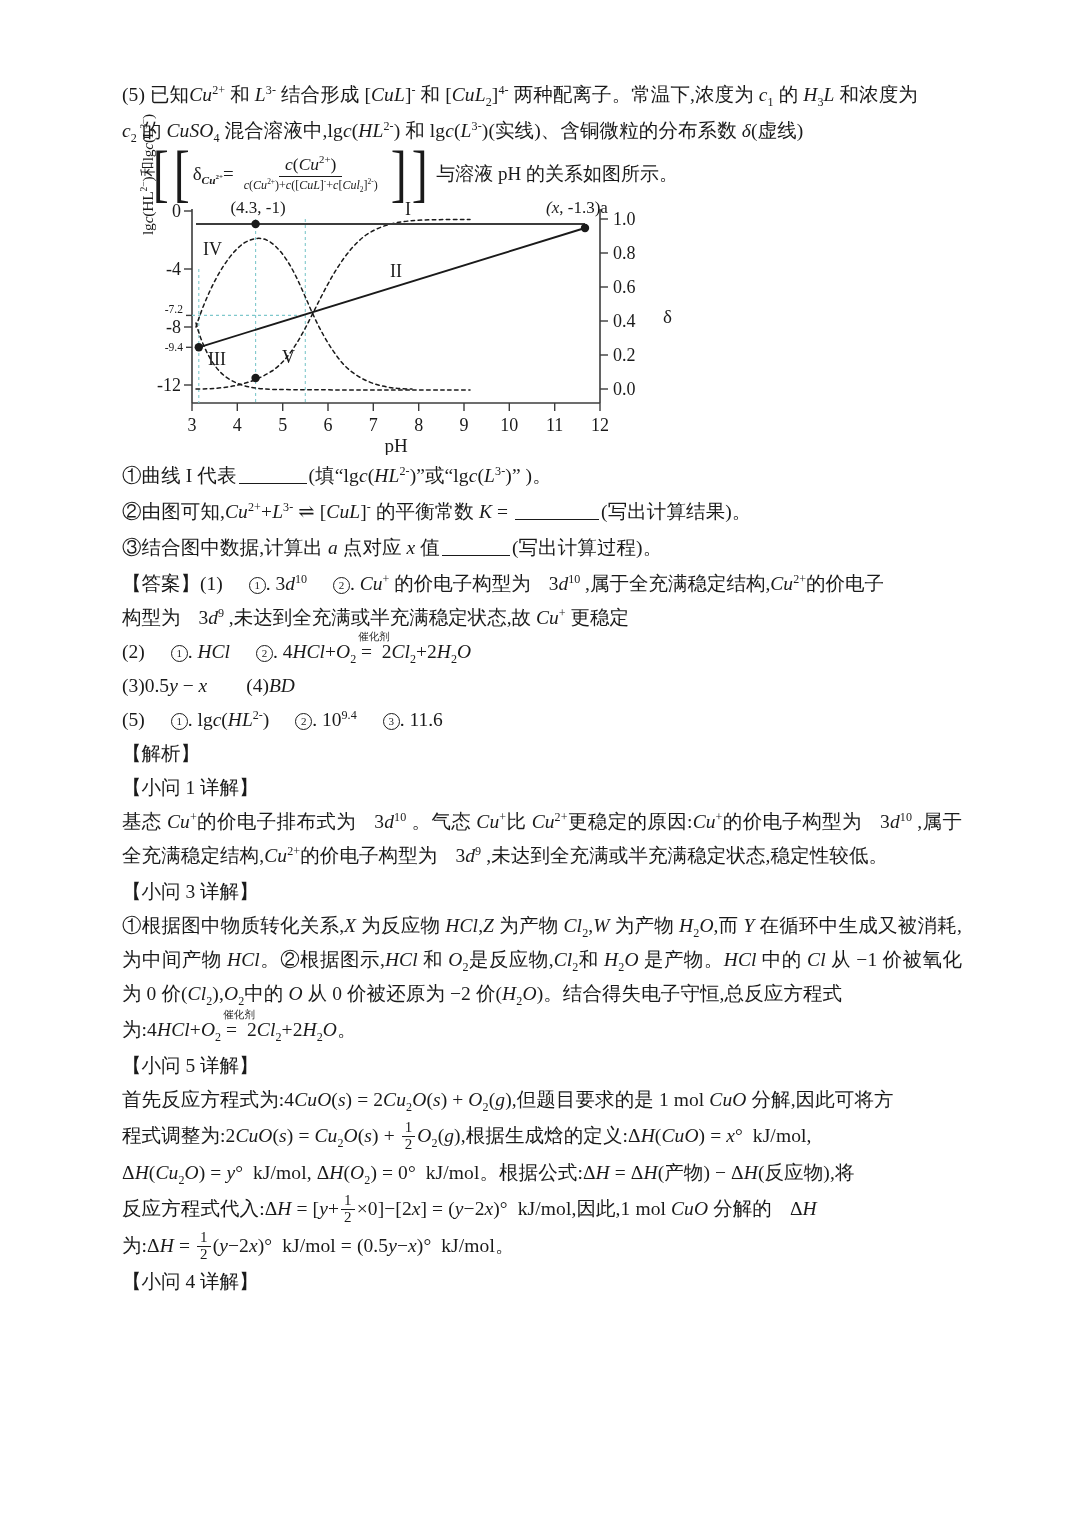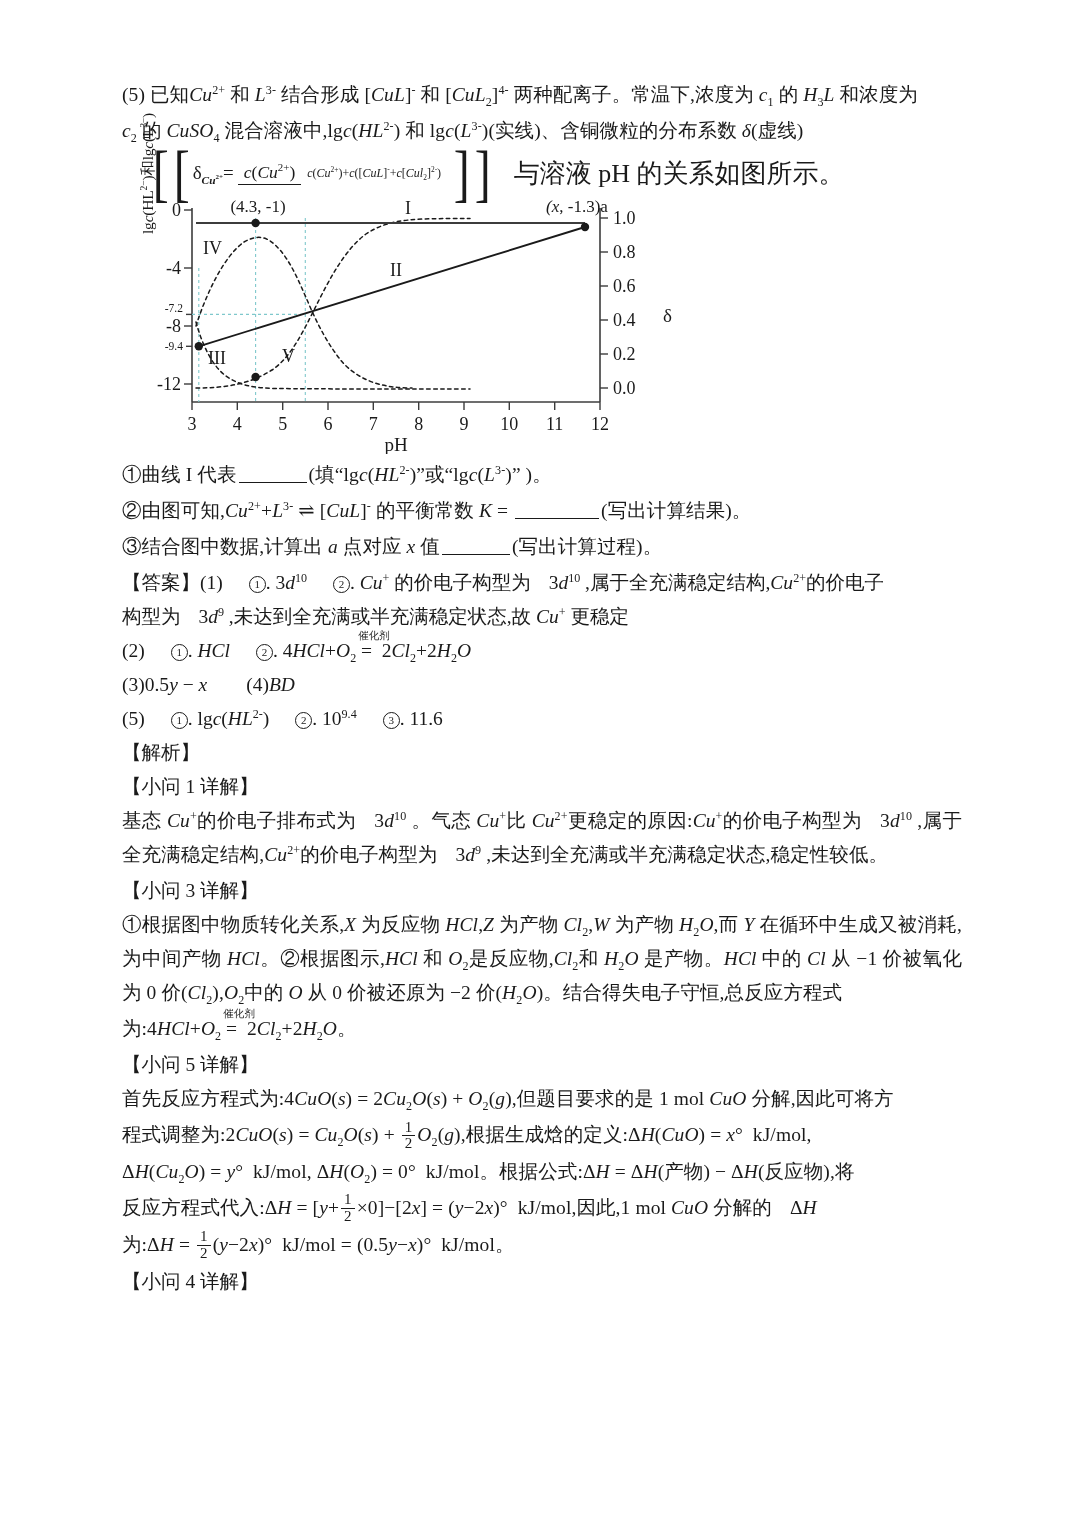--- a/index.html
+++ b/index.html
@@ -57,21 +57,21 @@
   .bigbr {
     font-size: 64px;
     line-height: 0.6;
     font-family: "Liberation Serif", serif;
     font-weight: 300;
     transform: scaleX(0.75);
     display: inline-block;
   }
   .frac {
     display: inline-flex;
-    flex-direction: row;
+    flex-direction: column;
     align-items: center;
     vertical-align: middle;
     margin: 0 4px;
   }
   .frac .num {
     padding: 0 6px 1px 6px;
     font-size: 17.5px;
     border-bottom: 1.2px solid #1a1a1a;
   }
   .frac .den {
@@ -172,21 +172,21 @@
   <div class="formula-row">
     <span class="bigbr">[</span>
     <span class="bigbr">[</span>
     <span class="delta-lbl">δ<sub><span class="mi">Cu</span><sup>2+</sup></sub>=</span>
     <span class="frac">
       <span class="num"><span class="mi">c</span>(<span class="mi">Cu</span><sup>2+</sup>)</span>
       <span class="den"><span class="mi">c</span>(<span class="mi">Cu</span><sup>2+</sup>)+<span class="mi">c</span>([<span class="mi">CuL</span>]<sup>-</sup>+<span class="mi">c</span>[<span class="mi">Cul</span><sub>2</sub>]<sup>2-</sup>)</span>
     </span>
     <span class="bigbr">]</span>
     <span class="bigbr">]</span>
-    <span style="font-size:26px; margin-left:20px;">与溶液 pH 的关系如图所示。</span>
+    <span style="font-size:19px; margin-left:6px;">与溶液 pH 的关系如图所示。</span>
   </div>
 
   <div class="chart-wrap">
     <div class="ylabel-left">
       lg<span class="mi">c</span>(HL<sup>2−</sup>)和lg<span class="mi">c</span>(L<sup>3−</sup>)
     </div>
     <svg class="chart-svg" width="560" height="256" viewBox="0 0 560 256">
 
       <line x1="52" y1="10" x2="52" y2="204" stroke="#3c3c3c" stroke-width="1.6"></line>
       <line x1="460" y1="10" x2="460" y2="204" stroke="#3c3c3c" stroke-width="1.6"></line>

